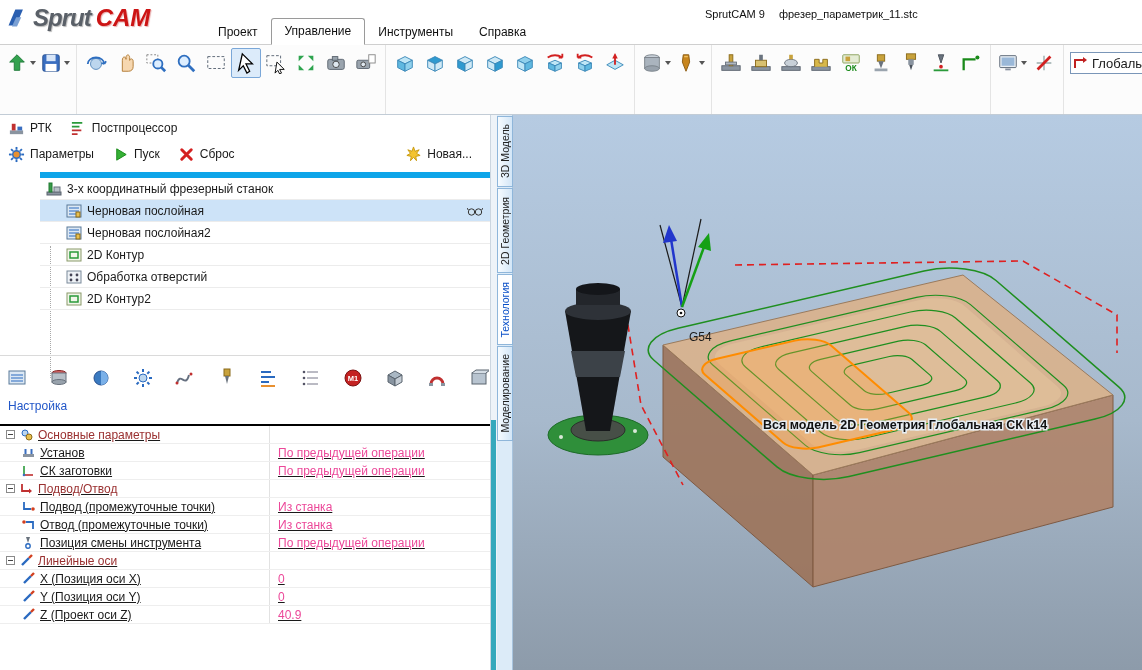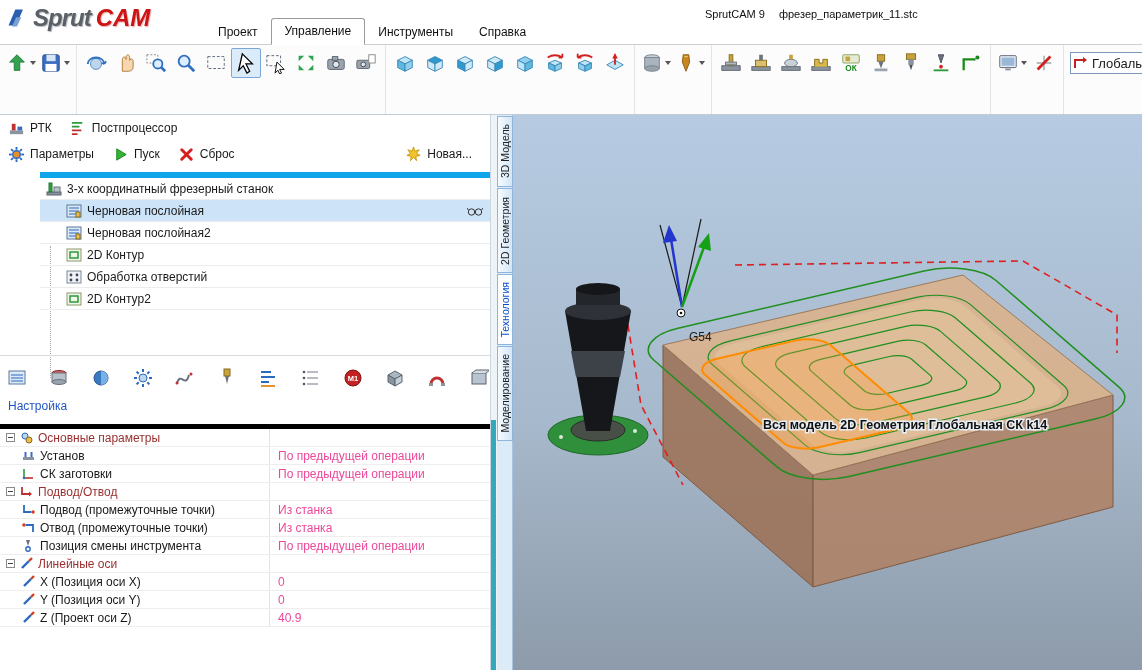--- a/index.html
+++ b/index.html
@@ -51,21 +51,21 @@
 .row-extra{margin-right:6px;}
 .row-extra svg{width:16px;height:14px;display:block;}
 .tree-line{position:absolute;left:10px;top:68px;height:132px;border-left:1px dotted #a8a8a8;}
 .sep{position:absolute;left:0;width:100%;height:1px;background:#dadada;}
 .mini-toolbar{position:absolute;left:4px;top:250px;display:flex;gap:17px;}
 .mini-btn{width:25px;height:25px;display:flex;align-items:center;justify-content:center;border:1px solid transparent;border-radius:2px;}
 .mini-btn svg{width:20px;height:20px;display:block;}
 .setup-link{position:absolute;left:8px;top:284px;color:#2156c8;}
 
 
-.pgrid{position:absolute;left:0;top:309px;width:100%;border-top:5px solid #000000;}
+.pgrid{position:absolute;left:0;top:309px;width:100%;border-top:2px solid #000000;text-decoration:underline;}
 .prow{display:flex;height:18px;align-items:center;border-bottom:1px solid #eeeeee;}
 .pname{width:270px;height:100%;display:flex;align-items:center;gap:5px;padding-left:4px;border-right:1px solid #e2e2e2;white-space:nowrap;overflow:hidden;}
 .pvalue{padding-left:8px;color:#ec4899;white-space:nowrap;}
 .gname{color:#9a3030;}
 .pind{width:13px;flex:none;}
 .pic svg{width:13px;height:13px;display:block;}
 .expander{width:9px;height:9px;border:1px solid #8a8a8a;background:#fff;flex:none;margin-left:2px;position:relative;}
 .expander::after{content:"";position:absolute;left:1px;top:3px;width:5px;height:1px;background:#444;}
 
 

